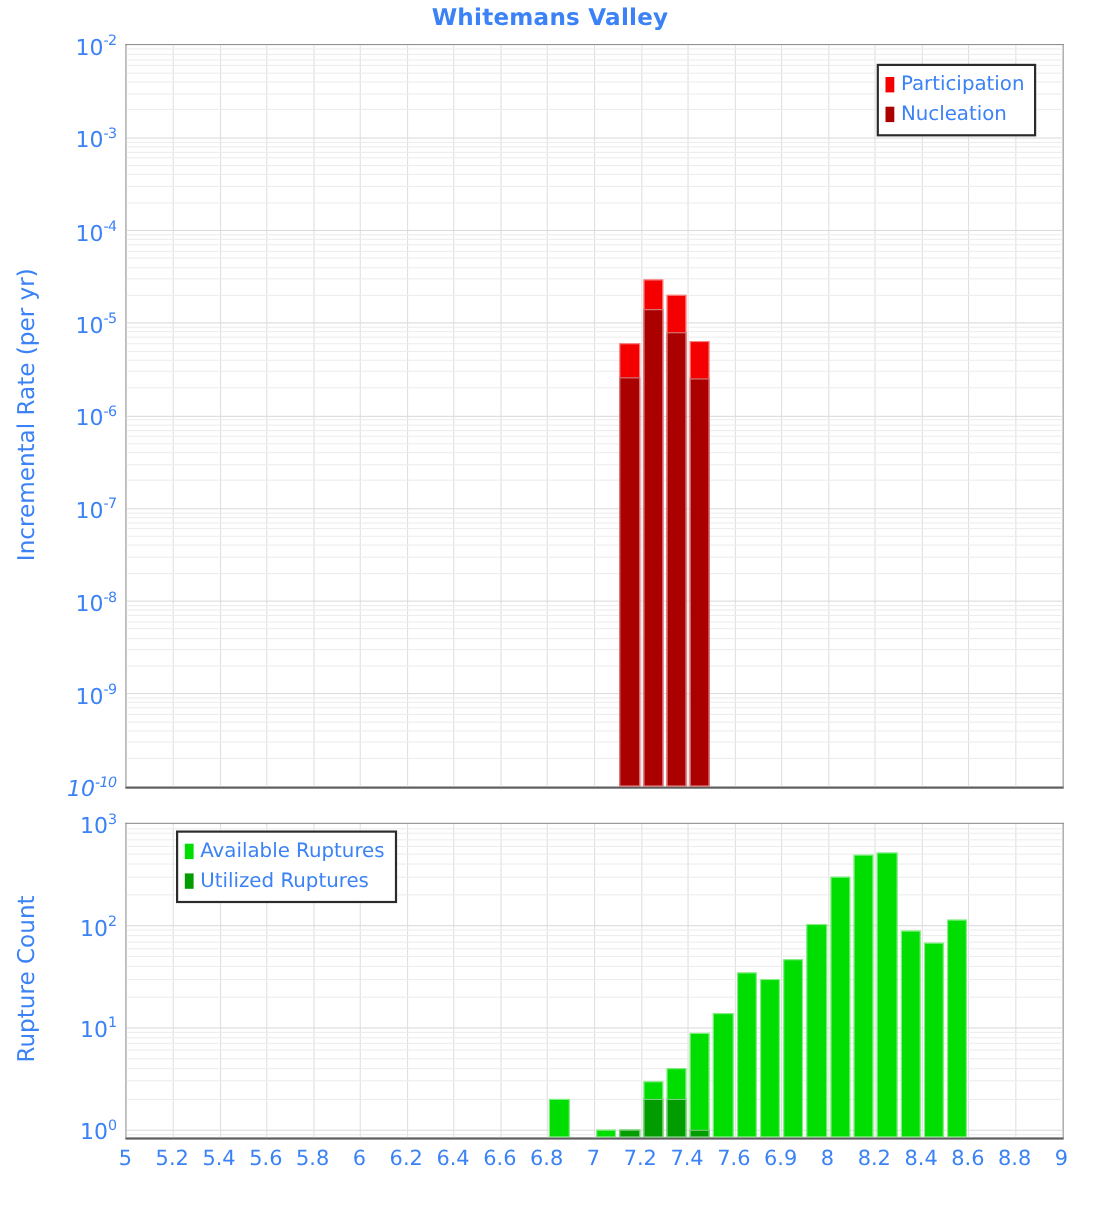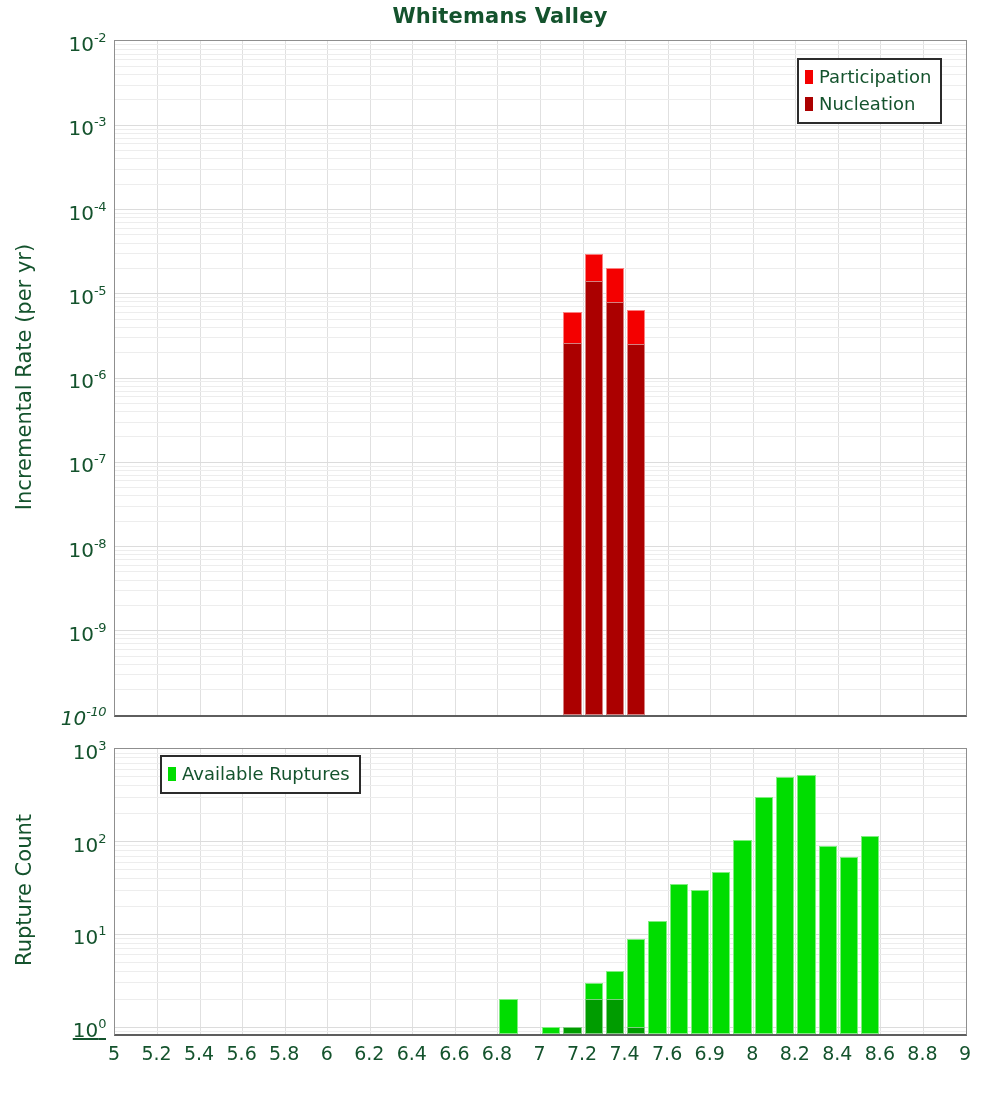--- a/index.html
+++ b/index.html
@@ -1,18 +1,18 @@
 <!DOCTYPE html>
 <html><head>
 <meta charset="utf-8">
 <style>
   html,body{margin:0;padding:0;background:#ffffff;}
   #canvas{
     position:relative;width:1000px;height:1100px;background:#ffffff;
-    font-family:"DejaVu Sans","Liberation Sans",sans-serif;color:#14532d;
+    font-family:"DejaVu Sans","Liberation Sans",sans-serif;color:#3b82f6;
     overflow:hidden;
   }
   .chart-title{
     position:absolute;left:0;top:4px;width:1000px;text-align:center;
     font-size:21px;font-weight:bold;letter-spacing:0.2px;
   }
   .panel{
     position:absolute;background:#ffffff;
     border:1px solid #8f8f8f;border-bottom:2px solid #5e5e5e;
     overflow:hidden;
@@ -240,35 +240,39 @@
       <span class="swatch" id="sw-nucleation" style="background: rgb(171, 0, 0);"></span>
       <span>Nucleation</span>
     </div>
   </div>
 
   <div id="legend-bottom" class="legend">
     <div class="legend-item">
       <span class="swatch" id="sw-available" style="background: rgb(0, 221, 0);"></span>
       <span>Available Ruptures</span>
     </div>
+    <div class="legend-item">
+      <span class="swatch" id="sw-utilized" style="background: rgb(0, 156, 0);"></span>
+      <span>Utilized Ruptures</span>
+    </div>
   </div>
 
 <div class="ytick" style="left: 44px; top: 28px;">10<sup>-2</sup></div>
     <div class="ytick" style="left: 44px; top: 112.25px;">10<sup>-3</sup></div>
     <div class="ytick" style="left: 44px; top: 196.5px;">10<sup>-4</sup></div>
     <div class="ytick" style="left: 44px; top: 280.75px;">10<sup>-5</sup></div>
     <div class="ytick" style="left: 44px; top: 365px;">10<sup>-6</sup></div>
     <div class="ytick" style="left: 44px; top: 449.25px;">10<sup>-7</sup></div>
     <div class="ytick" style="left: 44px; top: 533.5px;">10<sup>-8</sup></div>
     <div class="ytick" style="left: 44px; top: 617.75px;">10<sup>-9</sup></div>
     <div class="ytick" style="left: 44px; top: 702px; font-style: italic;">10<sup>-10</sup></div>
     <div class="ytick" style="left: 44px; top: 736px;">10<sup>3</sup></div>
     <div class="ytick" style="left: 44px; top: 828.683px;">10<sup>2</sup></div>
     <div class="ytick" style="left: 44px; top: 921.366px;">10<sup>1</sup></div>
-    <div class="ytick" style="left: 44px; top: 1014.05px; text-decoration: underline;">10<sup>0</sup></div>
+    <div class="ytick" style="left: 44px; top: 1014.05px;">10<sup>0</sup></div>
     <div class="xtick" style="left: 90px; top: 1042px;">5</div>
     <div class="xtick" style="left: 132.55px; top: 1042px;">5.2</div>
     <div class="xtick" style="left: 175.1px; top: 1042px;">5.4</div>
     <div class="xtick" style="left: 217.65px; top: 1042px;">5.6</div>
     <div class="xtick" style="left: 260.2px; top: 1042px;">5.8</div>
     <div class="xtick" style="left: 302.75px; top: 1042px;">6</div>
     <div class="xtick" style="left: 345.3px; top: 1042px;">6.2</div>
     <div class="xtick" style="left: 387.85px; top: 1042px;">6.4</div>
     <div class="xtick" style="left: 430.4px; top: 1042px;">6.6</div>
     <div class="xtick" style="left: 472.95px; top: 1042px;">6.8</div>

